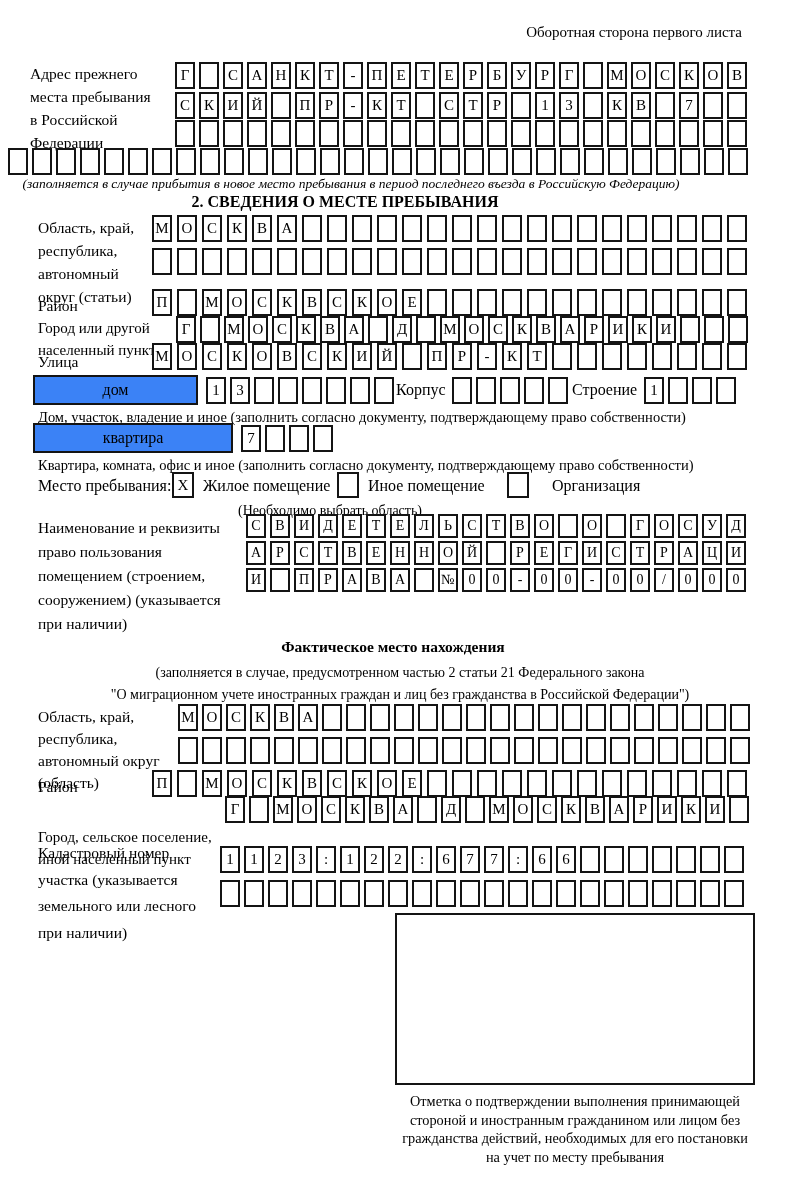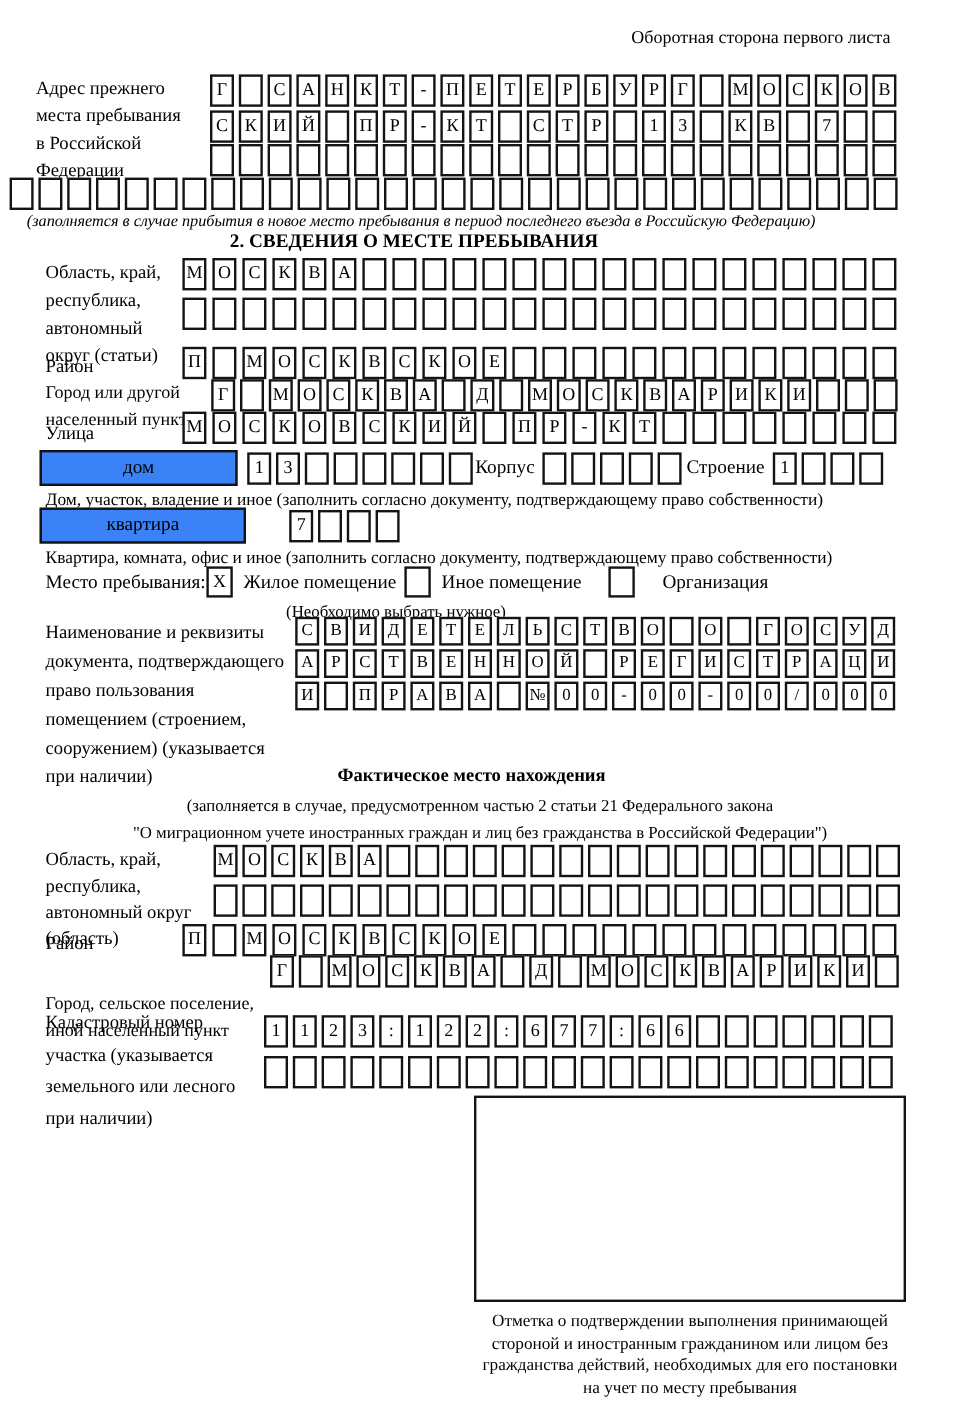--- a/index.html
+++ b/index.html
@@ -321,41 +321,40 @@
     </div>
   <div class="inline-lbl" style="left:572px;top:381px;">Строение</div>
   <div class="row" style="left:644px;top:377px;">
       <div class="cell">1</div>
       <div class="cell"></div>
       <div class="cell"></div>
       <div class="cell"></div>
     </div>
   <div class="cap" style="left:38px;top:409px;font-size:14.5px;">Дом, участок, владение и иное (заполнить согласно документу, подтверждающему право собственности)</div>
 
-  <div class="wide" style="left:33px;top:423px;width:172px;height:30px;">квартира</div>
+  <div class="wide" style="left:33px;top:423px;width:200px;height:30px;">квартира</div>
   <div class="row" style="left:241px;top:425px;">
       <div class="cell">7</div>
       <div class="cell"></div>
       <div class="cell"></div>
       <div class="cell"></div>
     </div>
   <div class="cap" style="left:38px;top:457px;font-size:14.5px;">Квартира, комната, офис и иное (заполнить согласно документу, подтверждающему право собственности)</div>
 
   <div class="inline-lbl" style="left:38px;top:477px;">Место пребывания:</div>
   <div class="cb" style="left:172px;top:472px;">X</div>
   <div class="inline-lbl" style="left:203px;top:477px;">Жилое помещение</div>
   <div class="cb" style="left:337px;top:472px;"></div>
   <div class="inline-lbl" style="left:368px;top:477px;">Иное помещение</div>
   <div class="cb" style="left:507px;top:472px;"></div>
   <div class="inline-lbl" style="left:552px;top:477px;">Организация</div>
-  <div class="cap center" style="left:130px;top:503px;width:400px;font-size:14px;">(Необходимо выбрать нужное)</div>
+  <div class="cap center" style="left:130px;top:503px;width:400px;font-size:14px;">(Необходимо выбрать область)</div>
 
   <div class="lbl" style="left:38px;top:516px;line-height:24px;">
       <span class="ln">Наименование и реквизиты</span>
-      <span class="ln">документа, подтверждающего</span>
       <span class="ln">право пользования</span>
       <span class="ln">помещением (строением,</span>
       <span class="ln">сооружением) (указывается</span>
       <span class="ln">при наличии)</span>
     </div>
   <div class="row h24" style="left:246px;top:514px;">
       <div class="cell">С</div>
       <div class="cell">В</div>
       <div class="cell">И</div>
       <div class="cell">Д</div>

